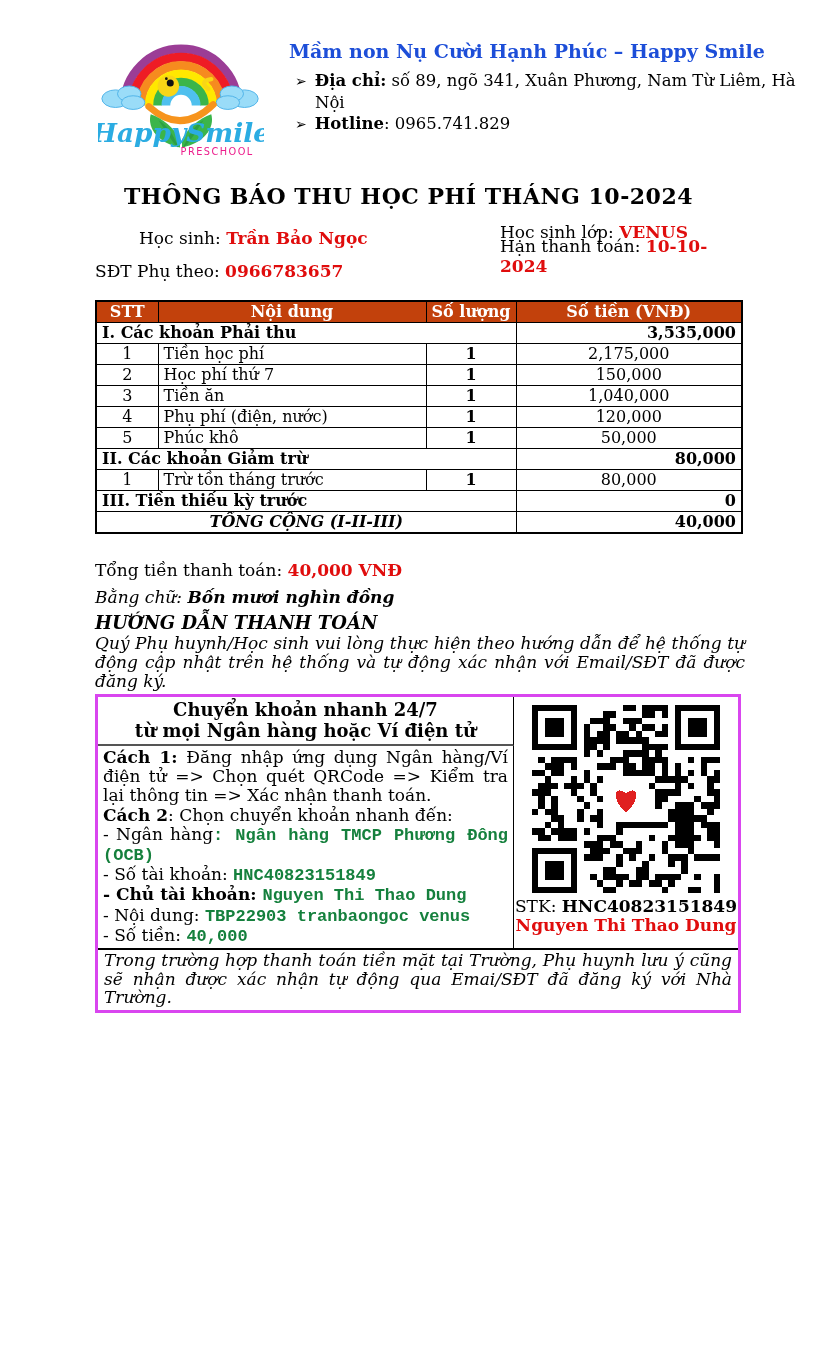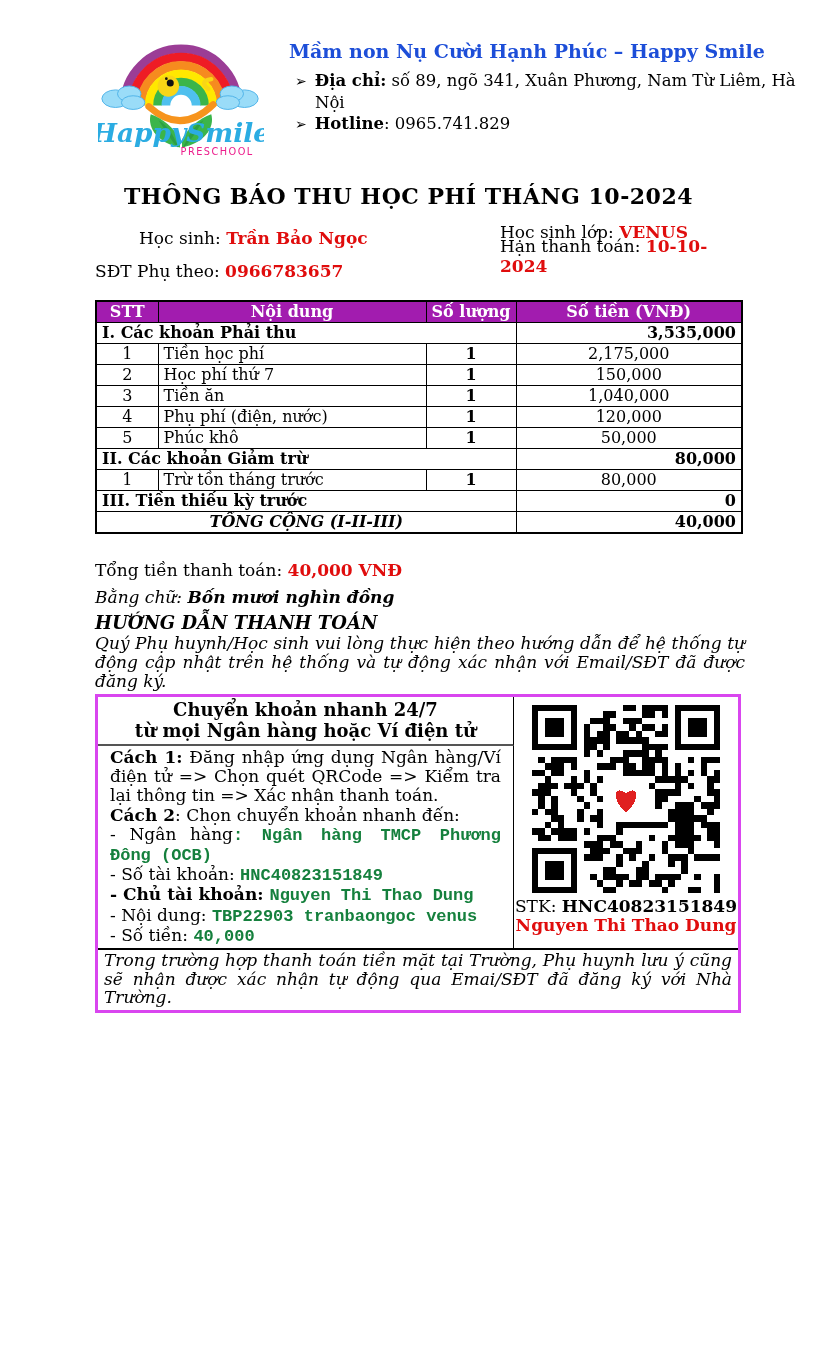--- a/index.html
+++ b/index.html
@@ -12,38 +12,38 @@
   .bullet{font-size:14px;padding-right:8px;}
   
   .doc-title{width:817px;text-align:center;font-size:22px;font-weight:bold;color:#000000;letter-spacing:.5px;}
   
   .info-line{font-size:17px;line-height:20px;}
   .red{color:#E00D0D;font-weight:bold;}
   
   table.fee{border-collapse:collapse;width:646px;table-layout:fixed;}
   table.fee td, table.fee th{border:1px solid #000;padding:0 5px;font-size:16px;line-height:20px;overflow:hidden;}
   table.fee{border:2px solid #000;}
-  th.hdr{background:#a21caf;color:#fff;font-weight:bold;text-align:center;padding:1px 10px;line-height:19px;}
+  th.hdr{background:#c2410c;color:#fff;font-weight:bold;text-align:center;padding:1px 10px;line-height:19px;}
   td.c{text-align:center;}
   td.r{text-align:right;font-weight:bold;}
   td.sec{font-weight:bold;font-size:17px;}
   td.tot{font-weight:bold;font-style:italic;font-size:17px;text-align:center;}
   td.qty{text-align:center;font-weight:bold;}
   
   .sum-line{font-size:17px;line-height:20px;}
   .it{font-style:italic;}
   .bi{font-style:italic;font-weight:bold;}
   .guide-title{font-size:18px;font-weight:bold;font-style:italic;}
   .guide-text{font-size:17px;line-height:19px;font-style:italic;text-align:justify;}
   
   .paybox{display:grid;grid-template-columns:416px 1fr;grid-template-rows:auto 1fr auto;
           border:3px solid #d946ef;width:646px;box-sizing:border-box;background:#fff;}
   .pb-header{grid-column:1;grid-row:1;border-right:1px solid #000;border-bottom:2px solid #555;
              text-align:center;font-weight:bold;font-size:18px;line-height:21px;padding:2px 2px 3px 2px;}
-  .pb-body{grid-column:1;grid-row:2;border-right:1px solid #000;padding:2px 12px;font-size:17px;
+  .pb-body{grid-column:1;grid-row:2;border-right:1px solid #000;padding:2px 5px;font-size:17px;
            line-height:19.2px;text-align:justify;}
   .pb-qr{grid-column:2;grid-row:1 / 3;display:flex;flex-direction:column;align-items:center;padding-top:8px;}
   .pb-note{grid-column:1 / 3;grid-row:3;border-top:2px solid #000;font-style:italic;font-size:17px;
            line-height:18.5px;text-align:justify;padding:1px 6px 3px 6px;}
   .qr-caption{font-size:17px;line-height:20px;margin-top:3px;}
   .qr-owner{font-size:17px;font-weight:bold;color:#E00D0D;line-height:19px;}
   .redv{color:#15803d;font-weight:bold;font-family:Liberation Mono, monospace;}
   .pm-line{margin:0;}
 </style>
 </head>

